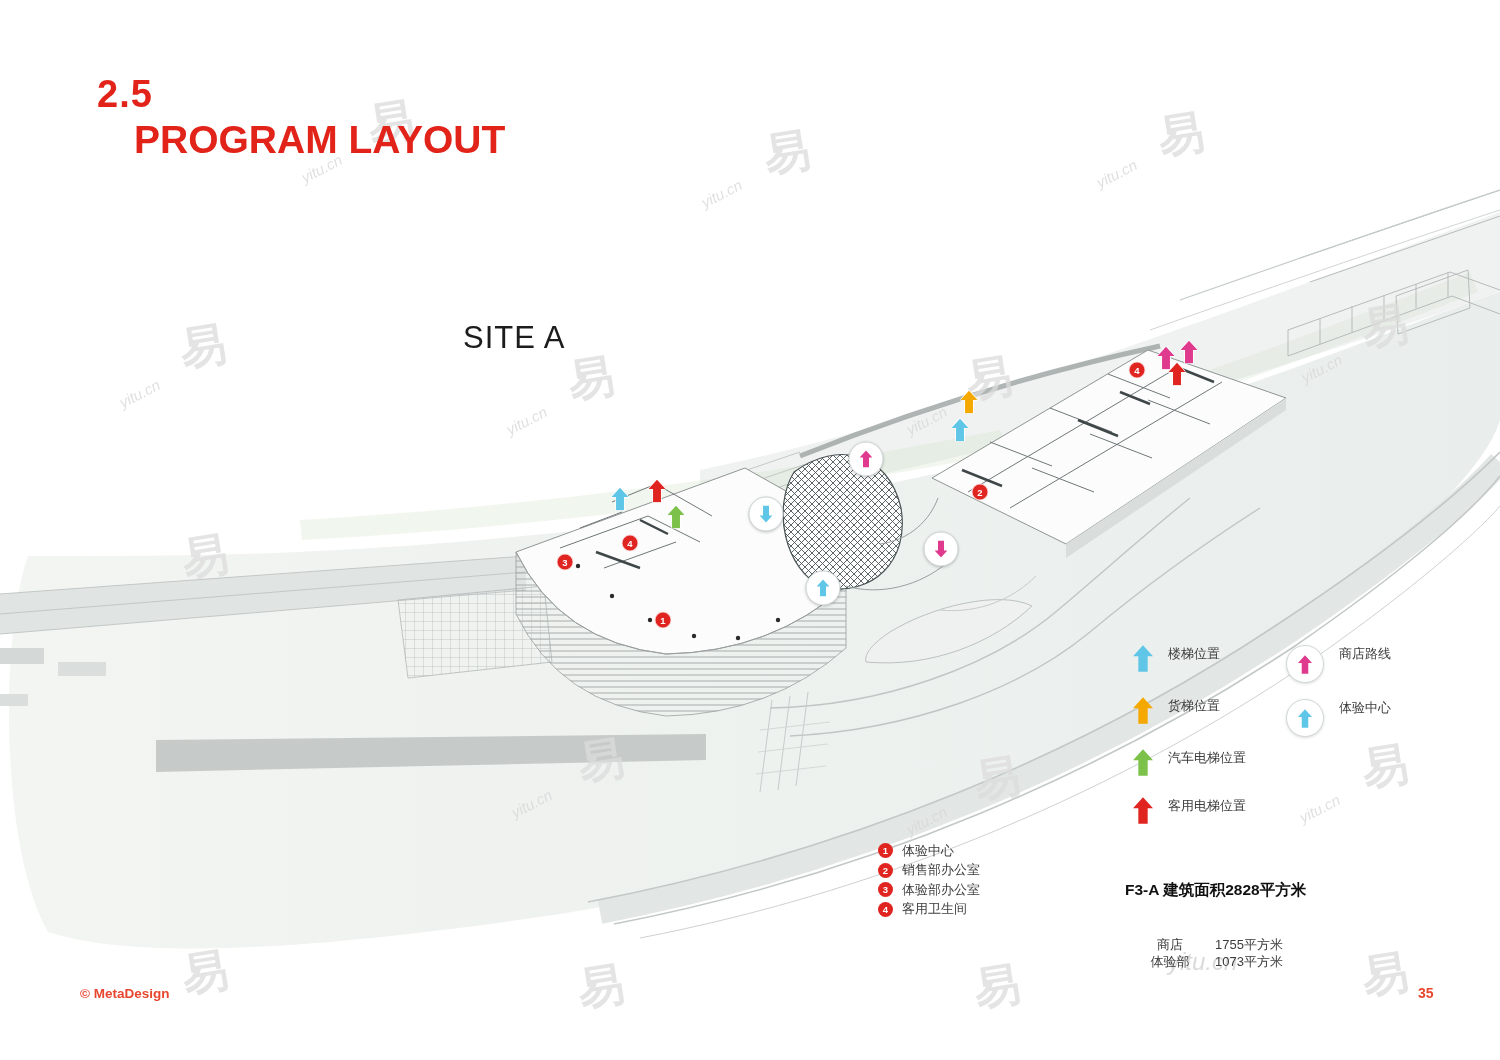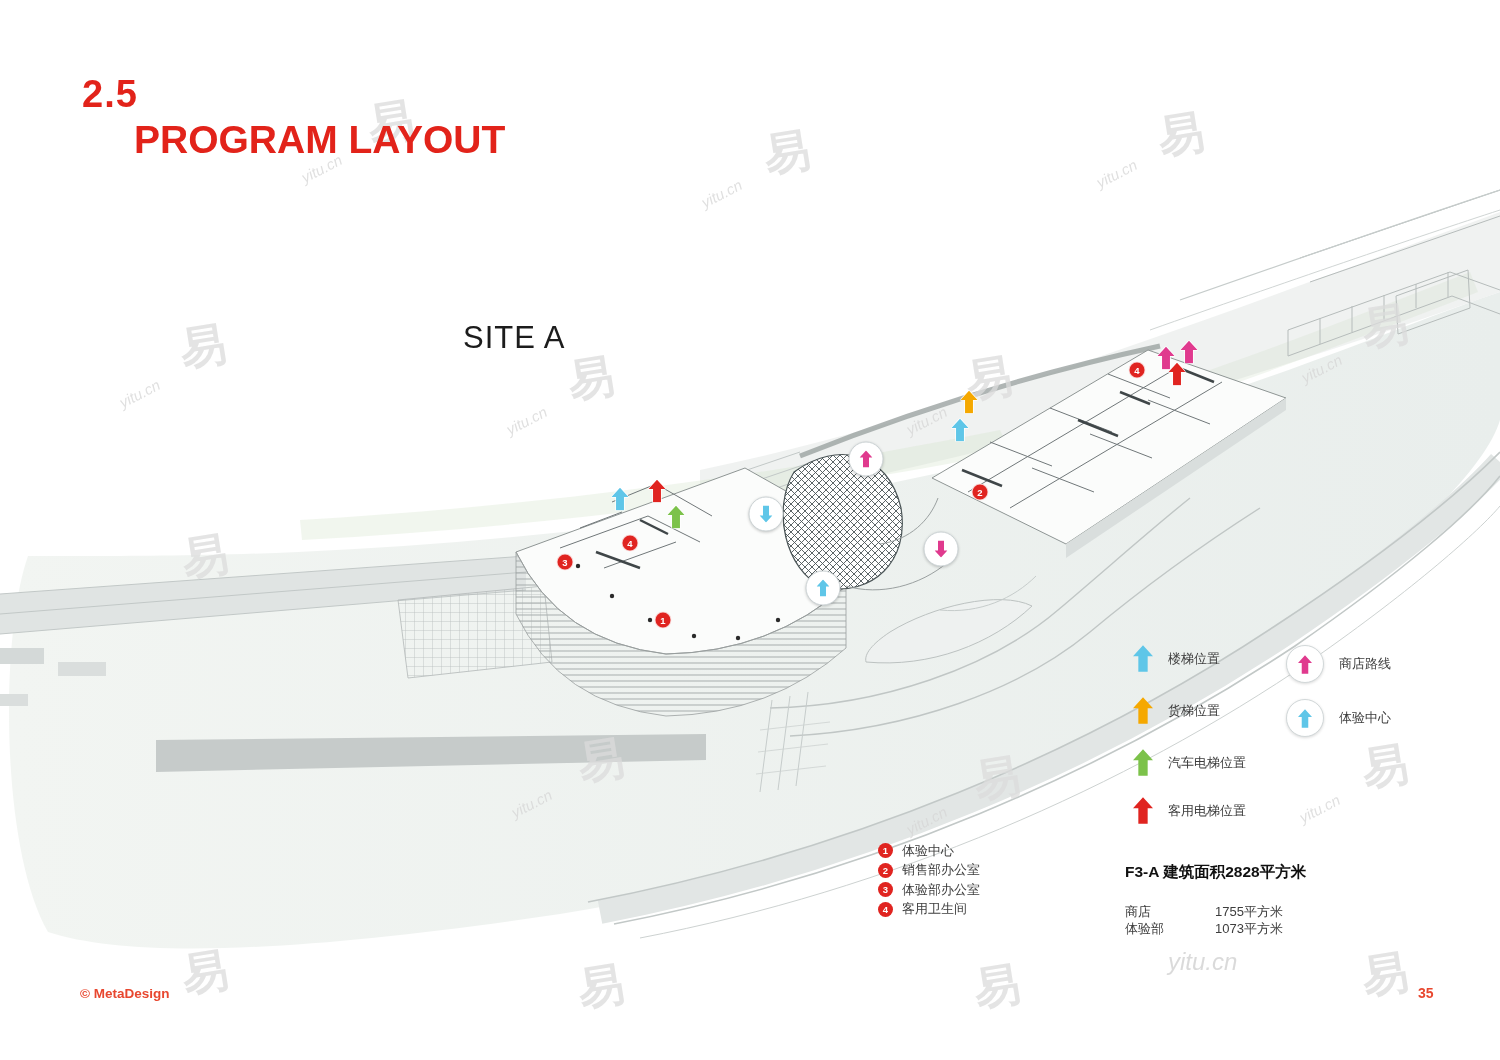--- a/index.html
+++ b/index.html
@@ -16,44 +16,44 @@
   .wm{position:absolute;color:#dcdcdc;opacity:.75;white-space:nowrap;}
   .wm-glyph{font-size:46px;font-weight:bold;transform:rotate(-9deg);}
   .wm-url{font-size:15px;font-style:italic;transform:rotate(-27deg);color:#d6d6d6;}
   .wm-big{font-size:92px;font-weight:bold;letter-spacing:8px;color:rgba(214,214,214,0.35);
           -webkit-text-stroke:2.5px #d2d2d2;opacity:.6;}
   .wm-big-url{font-size:24px;font-style:italic;color:#d2d2d2;opacity:.8;}
 
   
   .title-block{position:absolute;left:82px;top:72px;line-height:1.18;font-weight:bold;}
   .title-line1{font-size:38px;letter-spacing:1px;display:flex;}
-  .title-num{display:inline-block;width:86px;}
+  .title-num{display:inline-block;width:86px;text-align:center;}
   .title-en{font-size:39px;letter-spacing:0px;margin-left:52px;}
 
   .site-label{position:absolute;left:463px;top:320px;font-size:31px;font-weight:normal;
               color:#1c1c1c;letter-spacing:1px;}
 
   
-  .legend-row{position:absolute;display:flex;align-items:center;gap:15px;}
+  .legend-row{position:absolute;display:flex;align-items:flex-start;gap:15px;}
   .legend-label{font-size:13px;color:#3d3d3d;}
   .arrow-plain svg{display:block;}
   .route-circle{width:36px;height:36px;border-radius:50%;background:#fff;border:1px solid #d2d8d9;
                 box-shadow:0 1px 3px rgba(0,0,0,.15);display:flex;align-items:center;justify-content:center;}
 
   
   .program-list{position:absolute;left:878px;top:841px;}
   .program-row{display:flex;align-items:center;height:19.5px;}
   .badge{width:15px;height:15px;border-radius:50%;color:#fff;font-size:9.5px;font-weight:bold;
          display:flex;align-items:center;justify-content:center;flex:0 0 15px;}
   .program-label{font-size:13px;color:#3d3d3d;margin-left:9px;}
 
   
-  .area-info{position:absolute;left:1125px;top:862px;width:270px;}
+  .area-info{position:absolute;left:1125px;top:880px;width:270px;}
   .area-title{font-size:15.5px;font-weight:bold;color:#111;}
-  .area-rows{margin-top:20px;}
+  .area-rows{margin-top:35px;text-align:center;}
   .area-row{display:flex;font-size:13px;color:#3d3d3d;height:17px;}
   .area-name{width:90px;}
 
   
   .footer-copy{position:absolute;left:80px;top:986px;font-size:13.5px;font-weight:bold;text-align:right;}
   .page-number{position:absolute;left:1418px;top:985px;font-size:14px;font-weight:bold;}
 
   
   .marker{position:absolute;transform:translate(-50%,-50%);display:flex;align-items:center;justify-content:center;}
   .marker svg{display:block;}

